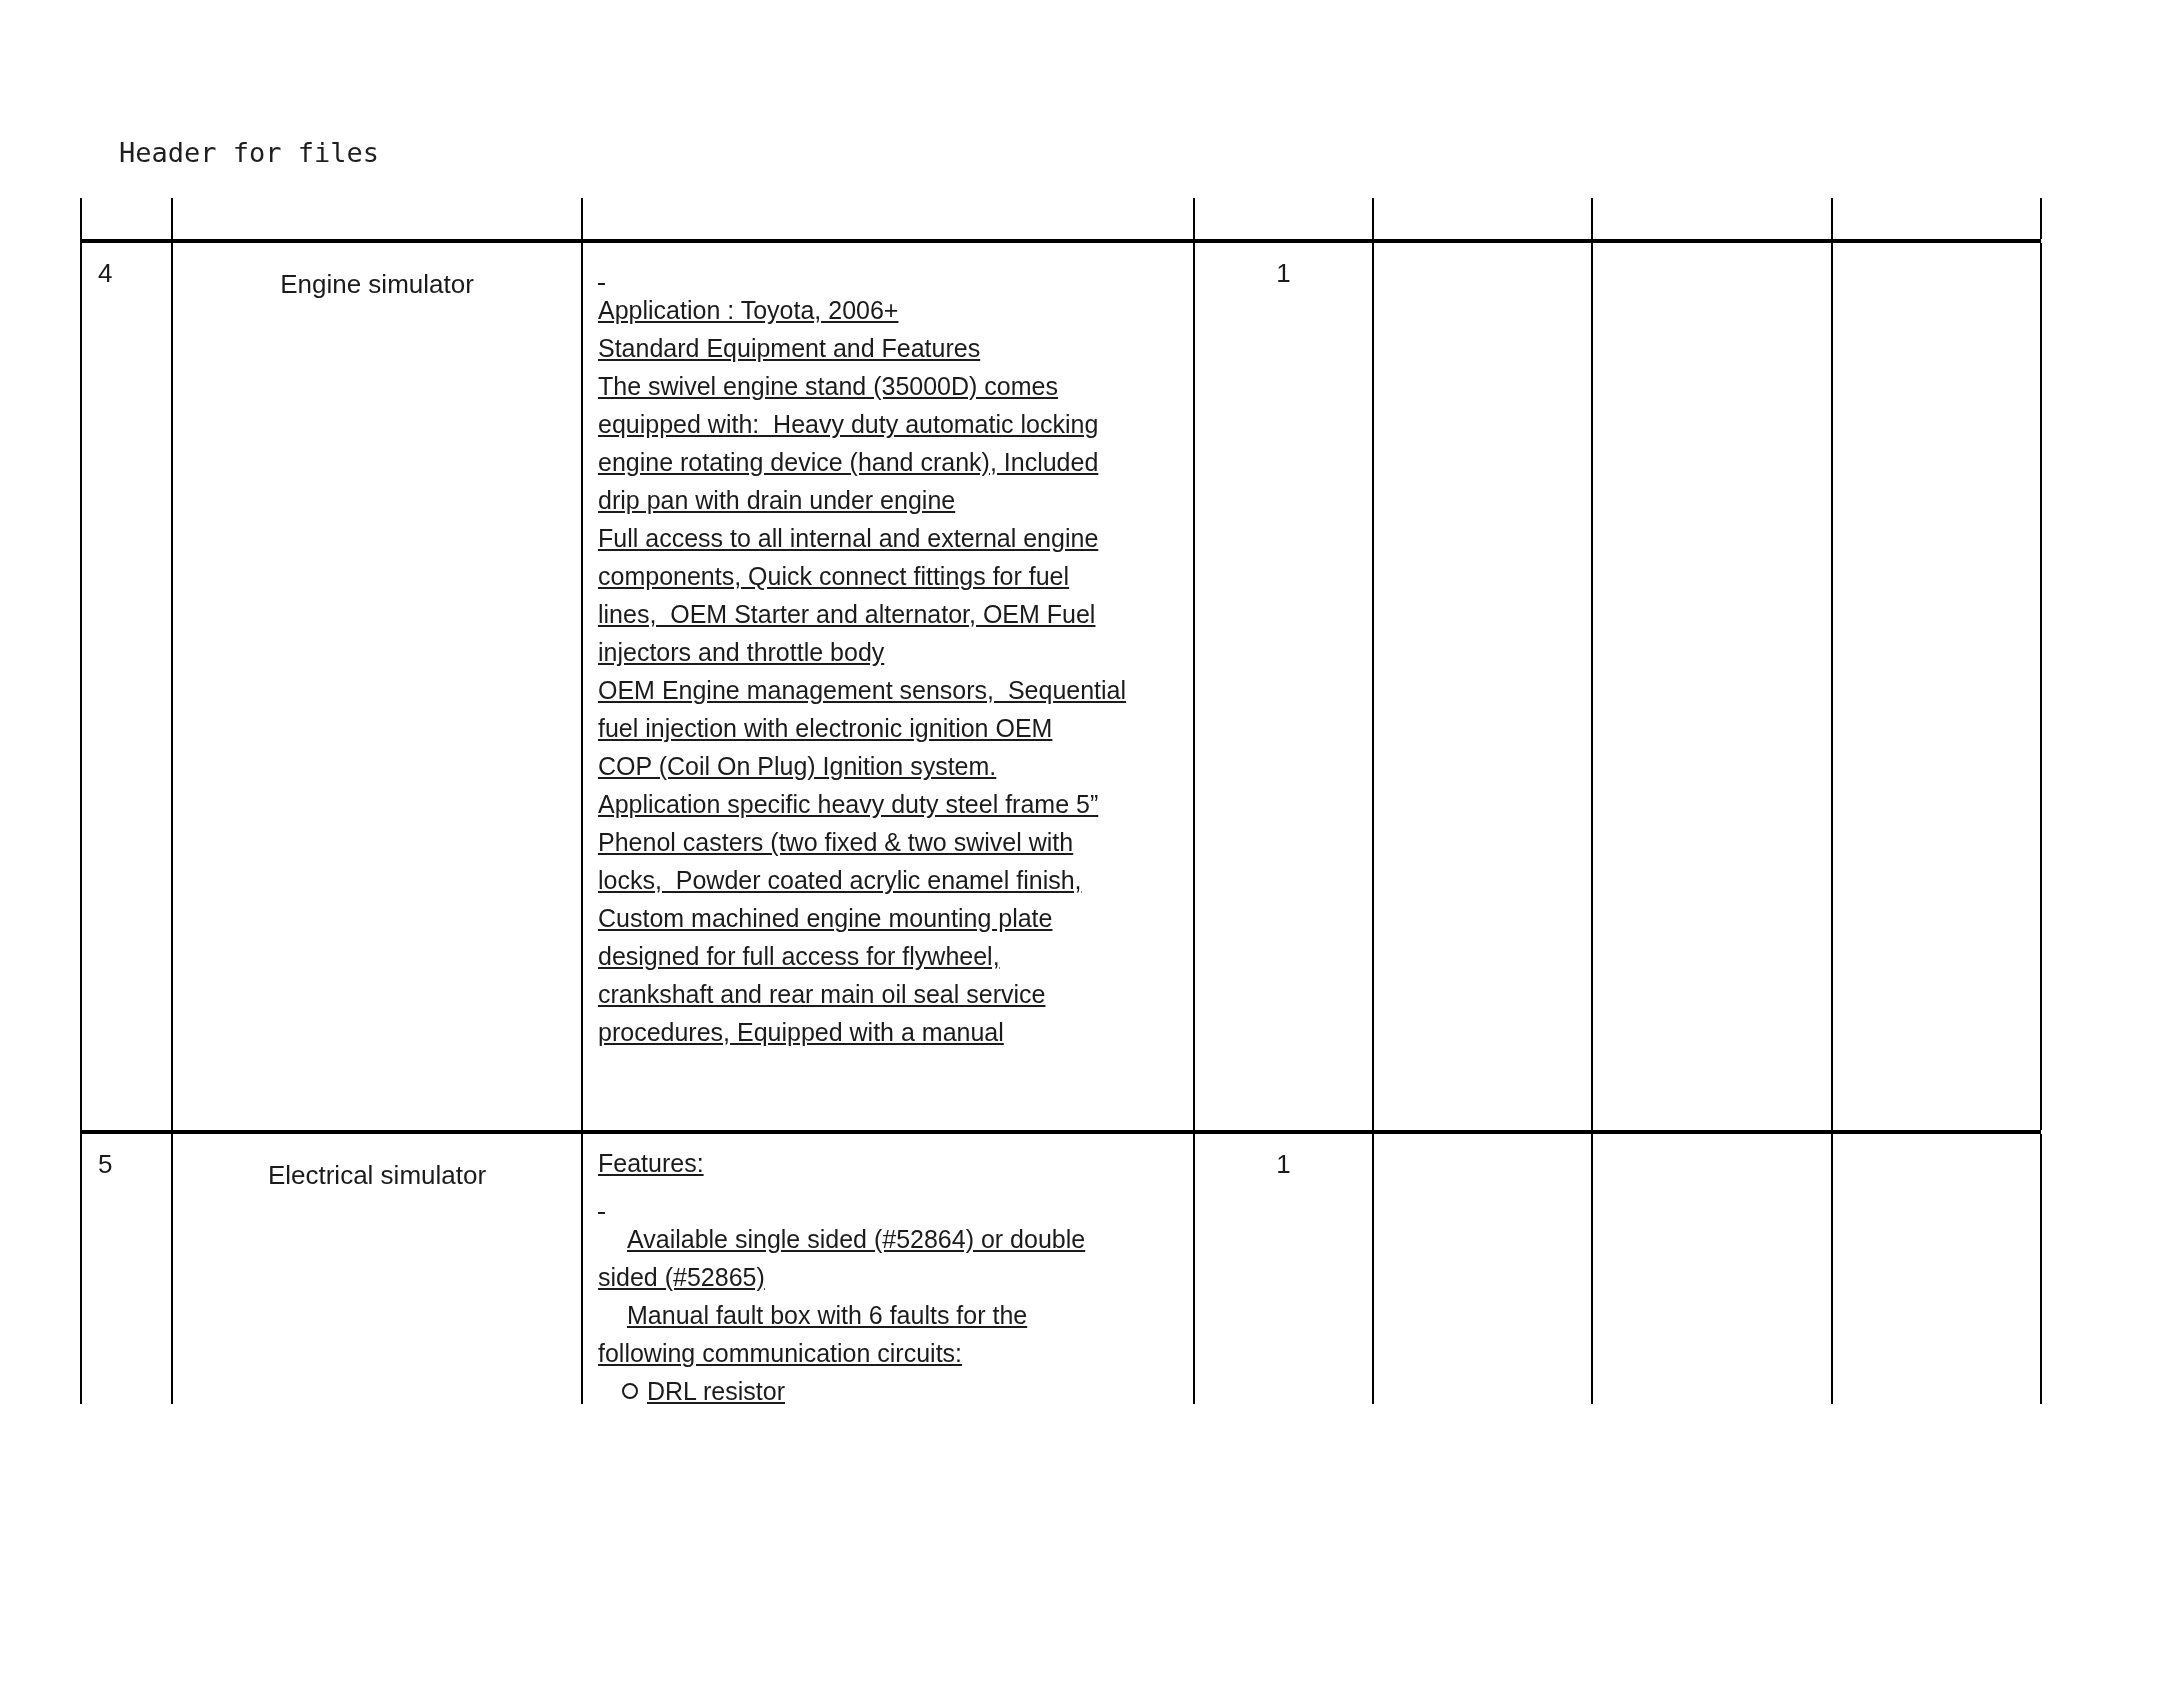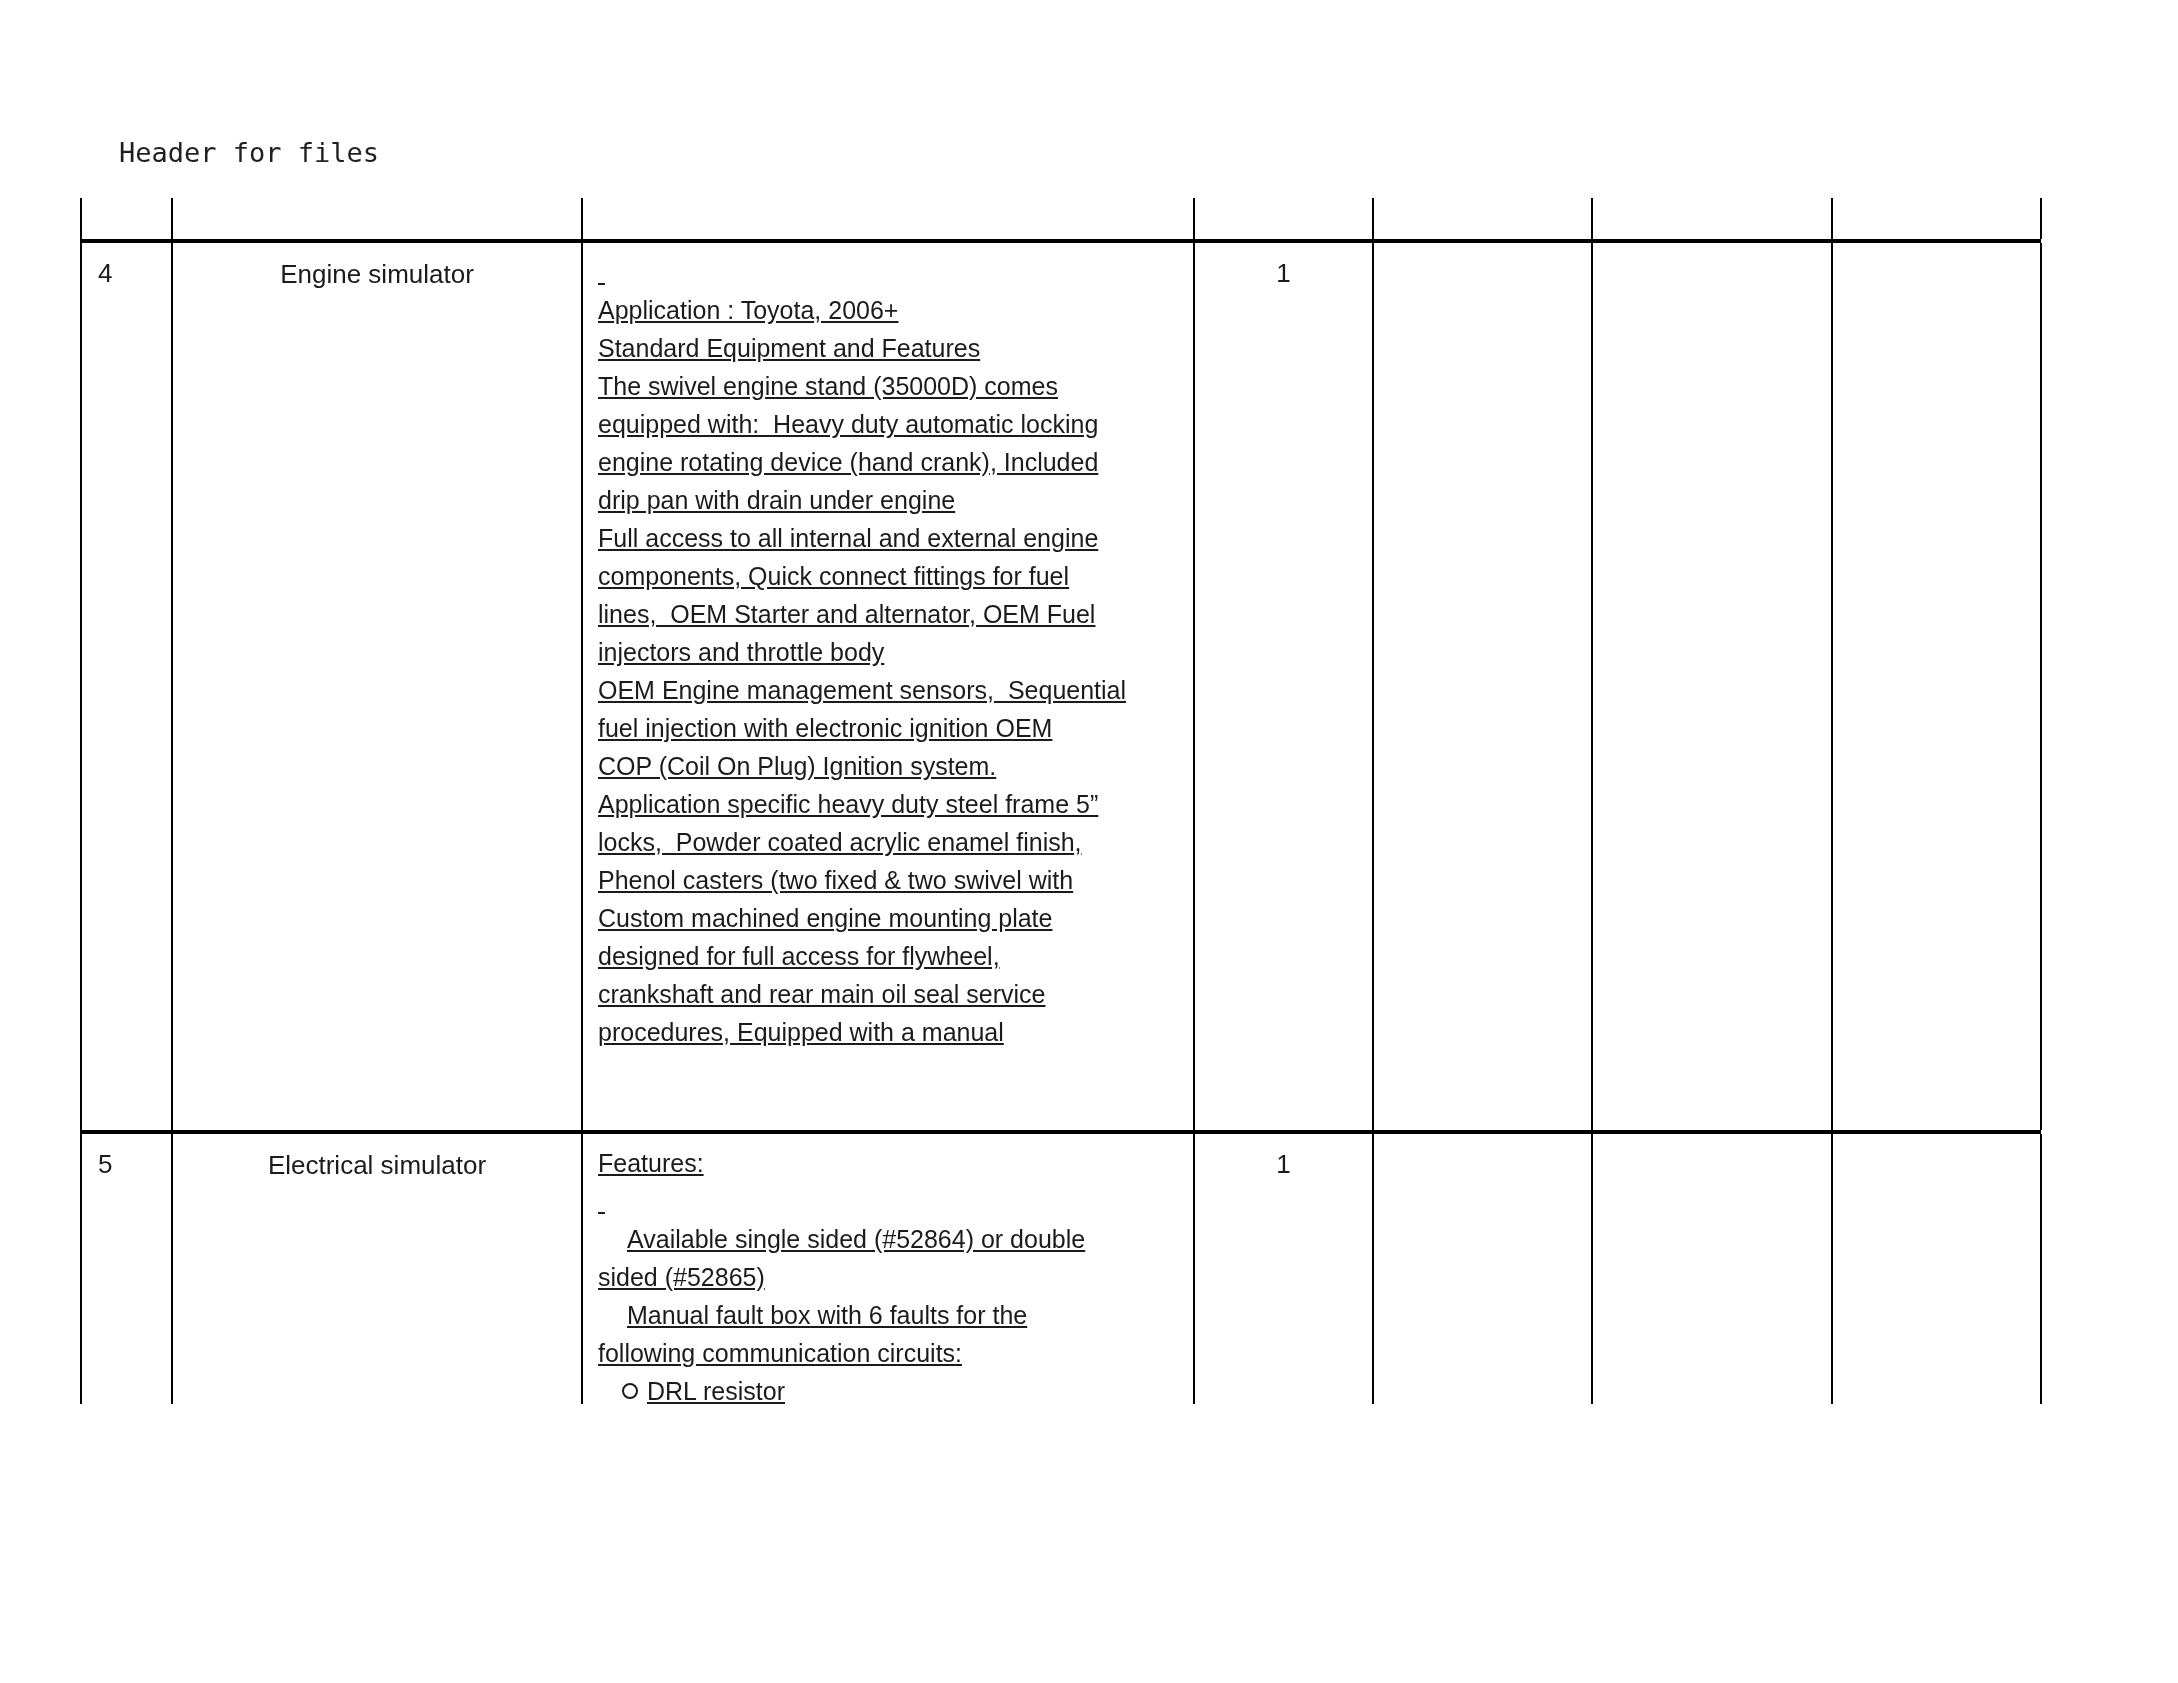--- a/index.html
+++ b/index.html
@@ -31,21 +31,21 @@
   .trow-4 { height: 891px; border-top: 4px solid #000; }
   .trow-5 { height: 347px; border-top: 4px solid #000; border-bottom: 4px solid #000; }
   .cell {
     box-sizing: border-box;
     border-right: 2px solid #000;
     overflow: hidden;
     font-size: 26px; line-height: 38px;
   }
   .cell:first-child { border-left: 2px solid #000; }
   .num-cell  { padding: 11px 0 0 16px; }
-  .name-cell { padding-top: 12px; text-align: center; }
+  .name-cell { padding-top: 22px; text-align: center; }
   .qty-cell  { padding-top: 11px; text-align: center; }
   .desc-cell { padding: 10px 6px 0 15px; font-size: 25px; }
   .line { height: 38px; white-space: pre; text-decoration: underline; }
   .line.indent { padding-left: 29px; }
   .line.bullet { padding-left: 24px; }
   .bullet-glyph {
     display: inline-block;
     width: 12px; height: 12px;
     border: 2.5px solid #1b1b1b;
     border-radius: 50%;
@@ -88,22 +88,22 @@
           <div class="line">engine rotating device (hand crank), Included</div>
           <div class="line">drip pan with drain under engine</div>
           <div class="line">Full access to all internal and external engine</div>
           <div class="line">components, Quick connect fittings for fuel</div>
           <div class="line">lines,  OEM Starter and alternator, OEM Fuel</div>
           <div class="line">injectors and throttle body</div>
           <div class="line">OEM Engine management sensors,  Sequential</div>
           <div class="line">fuel injection with electronic ignition OEM</div>
           <div class="line">COP (Coil On Plug) Ignition system.</div>
           <div class="line">Application specific heavy duty steel frame 5”</div>
+          <div class="line">Phenol casters (two fixed &amp; two swivel with</div>
           <div class="line">locks,  Powder coated acrylic enamel finish,</div>
-          <div class="line">Phenol casters (two fixed &amp; two swivel with</div>
           <div class="line">Custom machined engine mounting plate</div>
           <div class="line">designed for full access for flywheel,</div>
           <div class="line">crankshaft and rear main oil seal service</div>
           <div class="line">procedures, Equipped with a manual</div>
         </div>
       <div class="cell qty-cell">1</div>
       <div class="cell"></div>
       <div class="cell"></div>
       <div class="cell"></div>
     </div>

